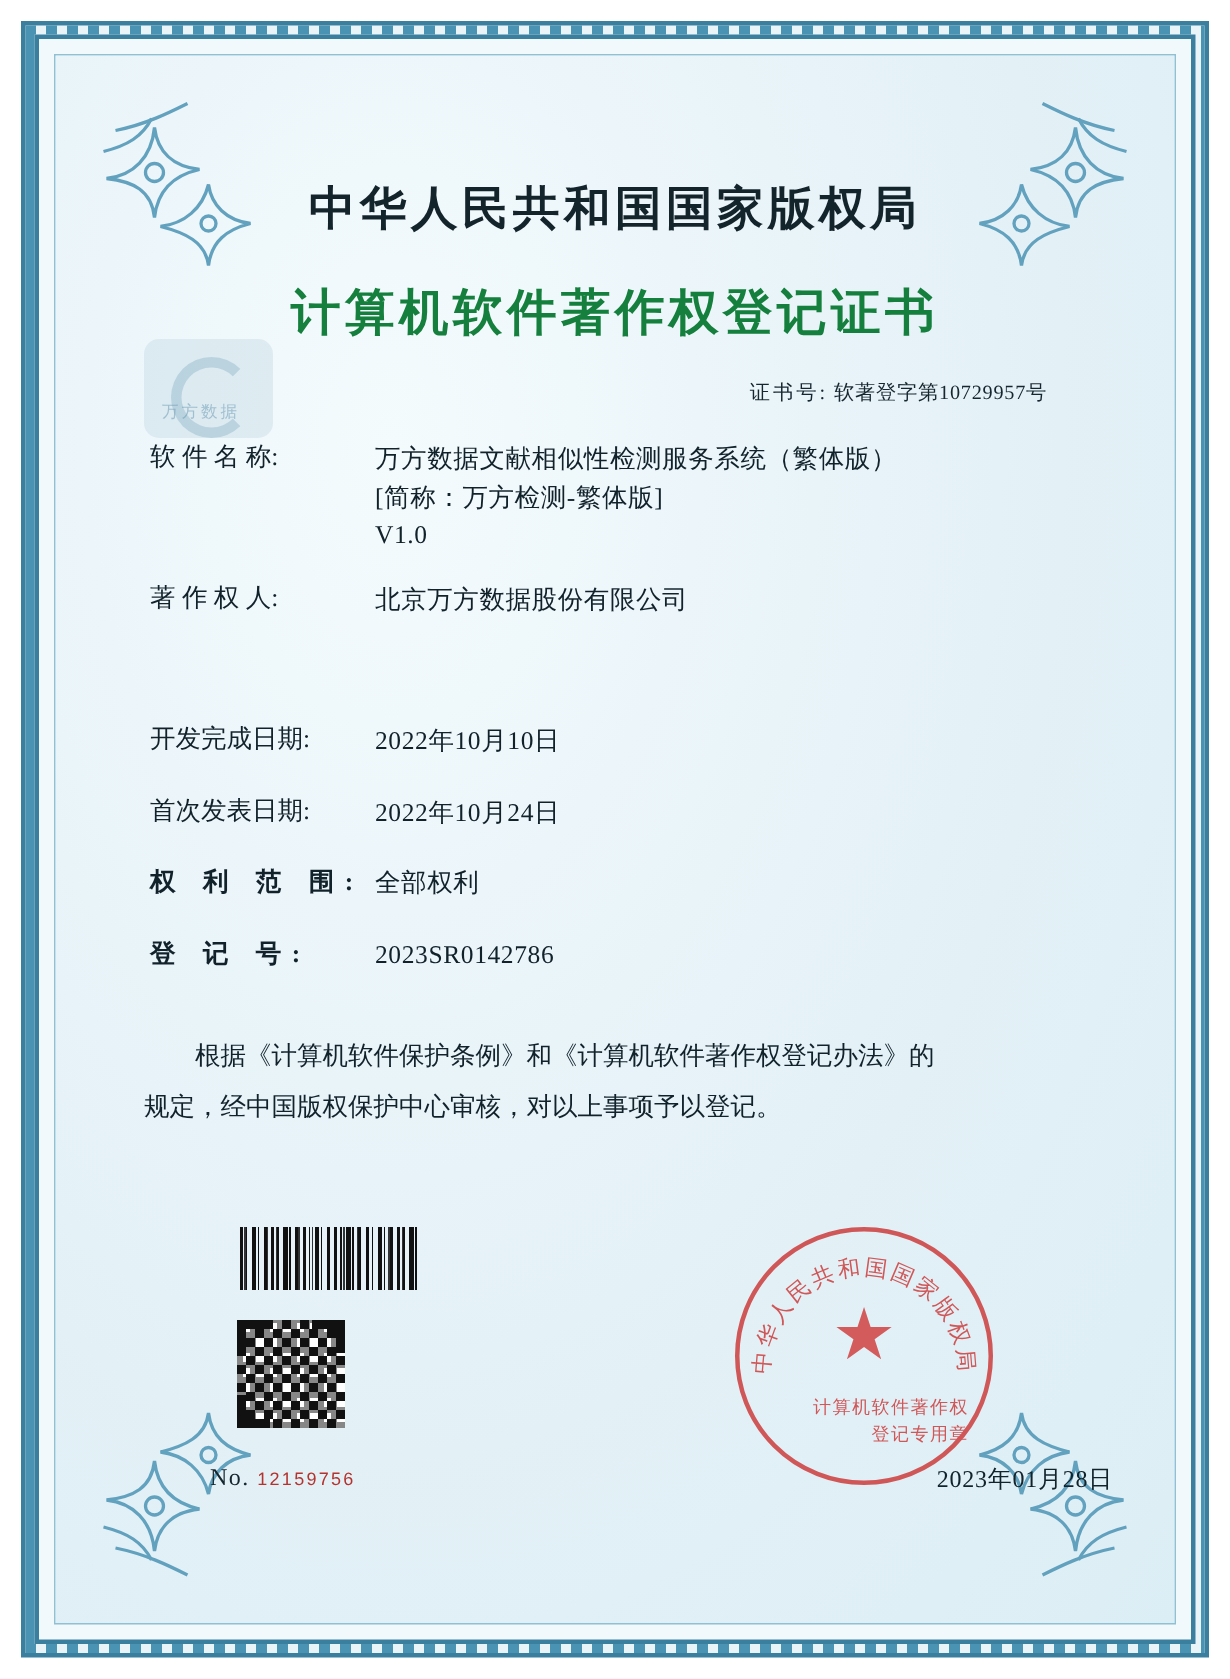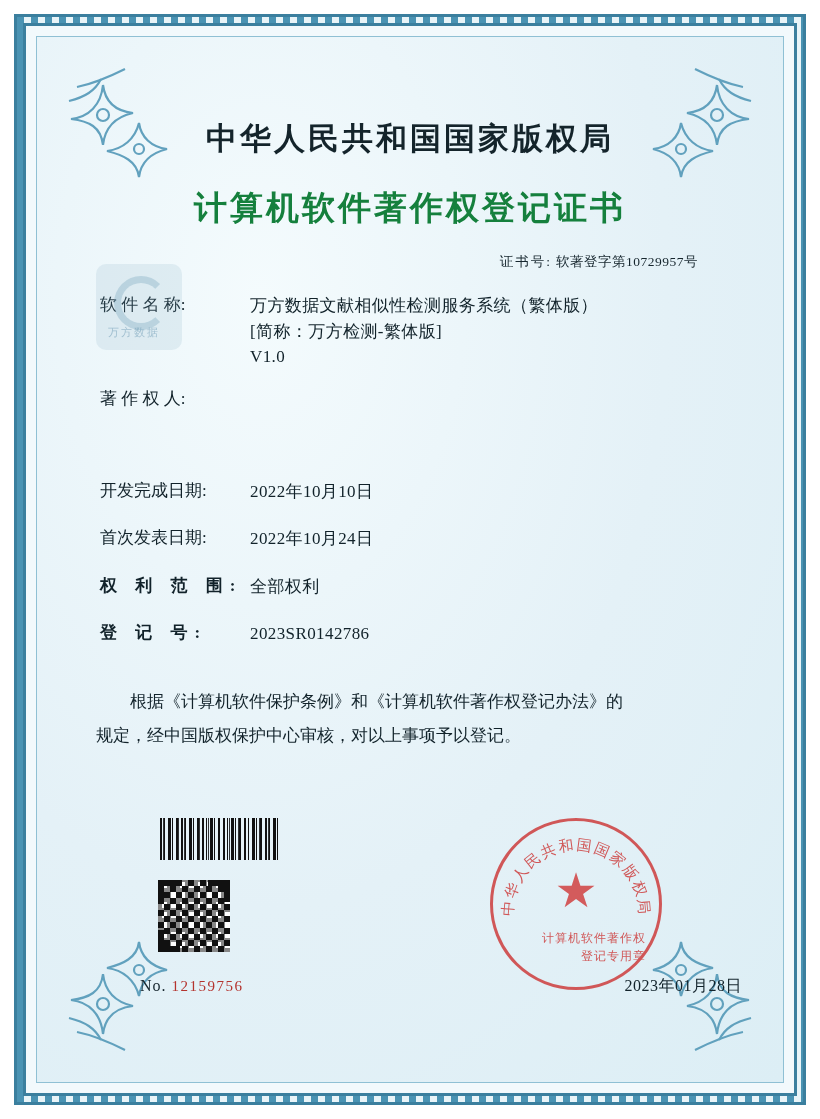--- a/index.html
+++ b/index.html
@@ -206,24 +206,24 @@
 
   .serial {
     position: absolute;
     left: 140px;
     top: 977px;
     font-size: 16px;
     color: #16262e;
     letter-spacing: 1px;
   }
   .serial .num {
-    font-family: Liberation Serif, serif;
+    font-family: Liberation Sans, sans-serif;
     color: #b4332e;
     letter-spacing: 1.5px;
-    font-size: 15px;
+    font-size: 12px;
   }
   .issue-date {
     position: absolute;
     right: 78px;
     top: 976px;
     font-size: 16px;
     color: #12232b;
     letter-spacing: 0.5px;
   }
 
@@ -268,24 +268,23 @@
     line-height: 1.45;
     color: #cf4b4b;
     letter-spacing: 1px;
   }
   
   .watermark {
     position: absolute;
     left: 96px;
     top: 226px;
     width: 86px;
-    height: 86px;
+    height: 66px;
     border-radius: 10px;
     background: rgba(140, 180, 200, 0.18);
-    margin-top: 38px;
   }
   .watermark::before {
     content: "";
     position: absolute;
     left: 18px; top: 12px;
     width: 40px; height: 40px;
     border: 7px solid rgba(120,165,190,.35);
     border-radius: 50%;
     border-right-color: transparent;
   }
@@ -365,20 +364,21 @@
         <div class="label">软 件 名 称:</div>
         <div class="value">
           <span>万方数据文献相似性检测服务系统（繁体版）</span>
           <span class="line2">[简称：万方检测-繁体版]</span>
           <span class="line3">V1.0</span>
         </div>
       </div>
 
       <div class="row">
         <div class="label">著 作 权 人:</div>
+        <div class="value">北京万方数据股份有限公司</div>
       </div>
 
       <div class="block-gap"></div>
 
       <div class="row dates">
         <div class="label">开发完成日期:</div>
         <div class="value">2022年10月10日</div>
       </div>
       <div class="row dates">
         <div class="label">首次发表日期:</div>

